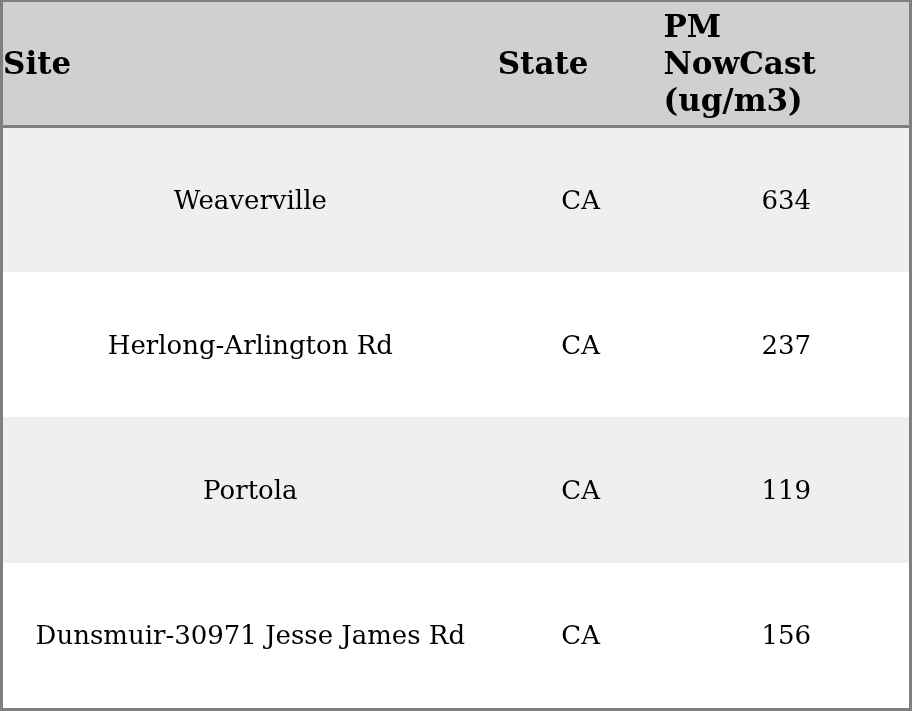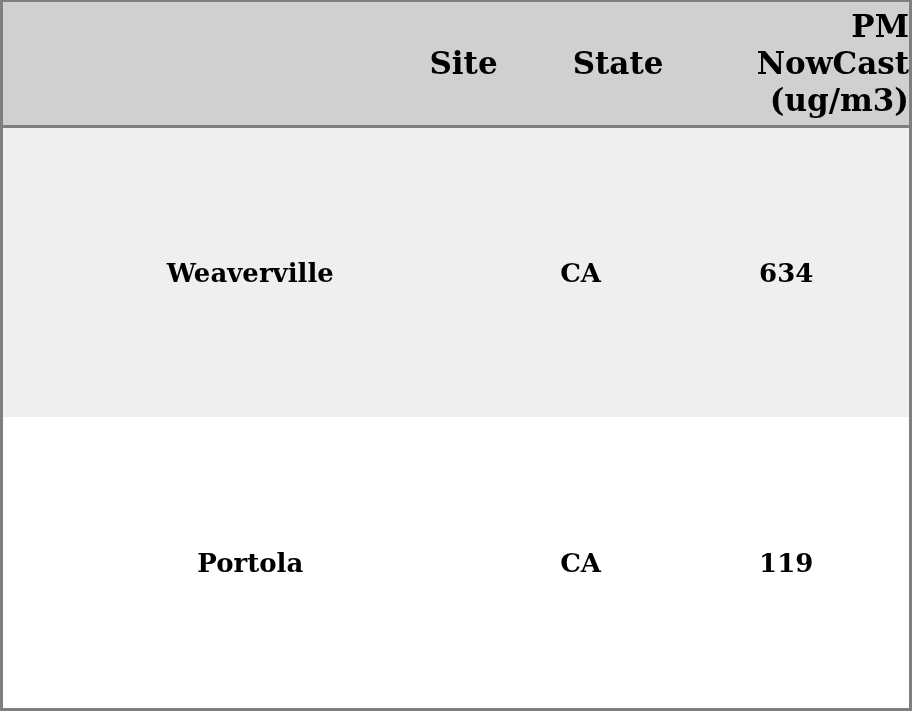--- a/index.html
+++ b/index.html
@@ -32,29 +32,29 @@
   col.col-site  { width: 54.6%; }
   col.col-state { width: 18.3%; }
   col.col-pm    { width: 27.1%; }
 
   thead th {
     height: 123px;
     background: #d0d0d0;
     border-bottom: 3px solid #7f7f7f;
     font-size: 31px;
     font-weight: bold;
-    text-align: right;
+    text-align: left;
     vertical-align: middle;
     white-space: pre-line;
     line-height: 1.2;
     padding: 0;
   }
   tbody td {
     font-size: 26px;
-    font-weight: bold;
+    font-weight: normal;
     text-align: center;
     vertical-align: middle;
     padding: 0;
     overflow: hidden;
   }
   tbody tr { height: 58px; }
   tbody tr:nth-child(odd)  { background: #efefef; }
   tbody tr:nth-child(even) { background: #ffffff; }
 </style>
 </head>
@@ -76,19 +76,29 @@
 (ug/m3)</th>
       </tr>
     </thead>
     <tbody>
       <tr>
         <td>Weaverville</td>
         <td>CA</td>
         <td>634</td>
       </tr>
       <tr>
+        <td>Herlong-Arlington Rd</td>
+        <td>CA</td>
+        <td>237</td>
+      </tr>
+      <tr>
         <td>Portola</td>
         <td>CA</td>
         <td>119</td>
+      </tr>
+      <tr>
+        <td>Dunsmuir-30971 Jesse James Rd</td>
+        <td>CA</td>
+        <td>156</td>
       </tr>
     </tbody>
   </table>
 </div>
 
 </body></html>

